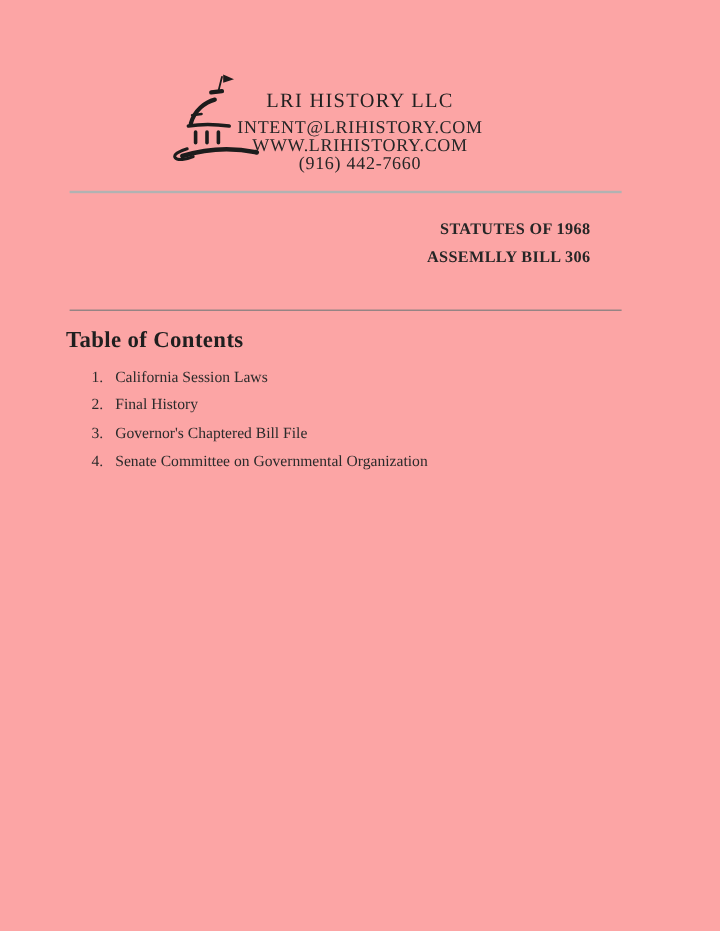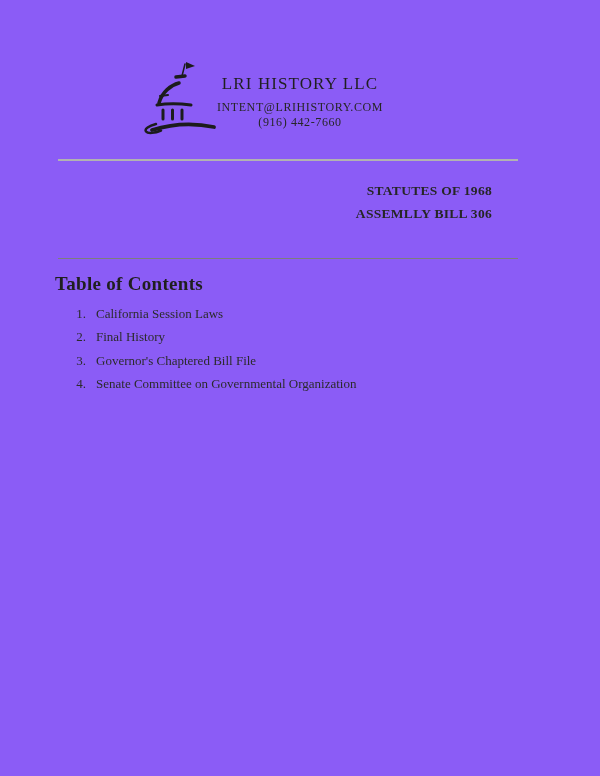--- a/index.html
+++ b/index.html
@@ -1,21 +1,21 @@
 <!DOCTYPE html>
 <html><head>
 <meta charset="utf-8">
 <style>
   * { margin: 0; padding: 0; box-sizing: border-box; }
   html, body { background: #ffffff; }
   .page {
     position: relative;
     width: 600px;
     height: 776px;
-    background: #8b5cf6;
+    background: #fca5a5;
     font-family: "Liberation Serif", serif;
     color: #2b2b2b;
     overflow: hidden;
   }
 
   
   .logo {
     position: absolute;
     left: 135px;
     top: 58px;
@@ -30,21 +30,21 @@
     text-align: center;
   }
   .company-name {
     font-size: 17px;
     letter-spacing: 1.1px;
     color: #1f1f1f;
     white-space: nowrap;
     margin-bottom: 6px;
   }
   .contact-line {
-    font-size: 12px;
+    font-size: 15px;
     line-height: 15px;
     letter-spacing: 0.6px;
     color: #262626;
     white-space: nowrap;
   }
 
   
   .rule-top {
     position: absolute;
     left: 58px;
@@ -133,20 +133,21 @@
 
         <path d="M21 66 C14 68 9 71 11 73.5 C13 76 20 75 26 72.5" stroke-width="2.5"></path>
         <path d="M17 72 C38 65.5 60 65 79 69" stroke-width="3.8"></path>
       </g>
     </svg>
   </div>
 
   <div class="header-text">
     <div class="company-name">LRI HISTORY LLC</div>
     <div class="contact-line">INTENT@LRIHISTORY.COM</div>
+    <div class="contact-line">WWW.LRIHISTORY.COM</div>
     <div class="contact-line">(916) 442-7660</div>
   </div>
 
   <div class="rule-top"></div>
 
   <div class="reference-block">
     <div class="reference-line">STATUTES OF 1968</div>
     <div class="reference-line">ASSEMLLY BILL 306</div>
   </div>
 

